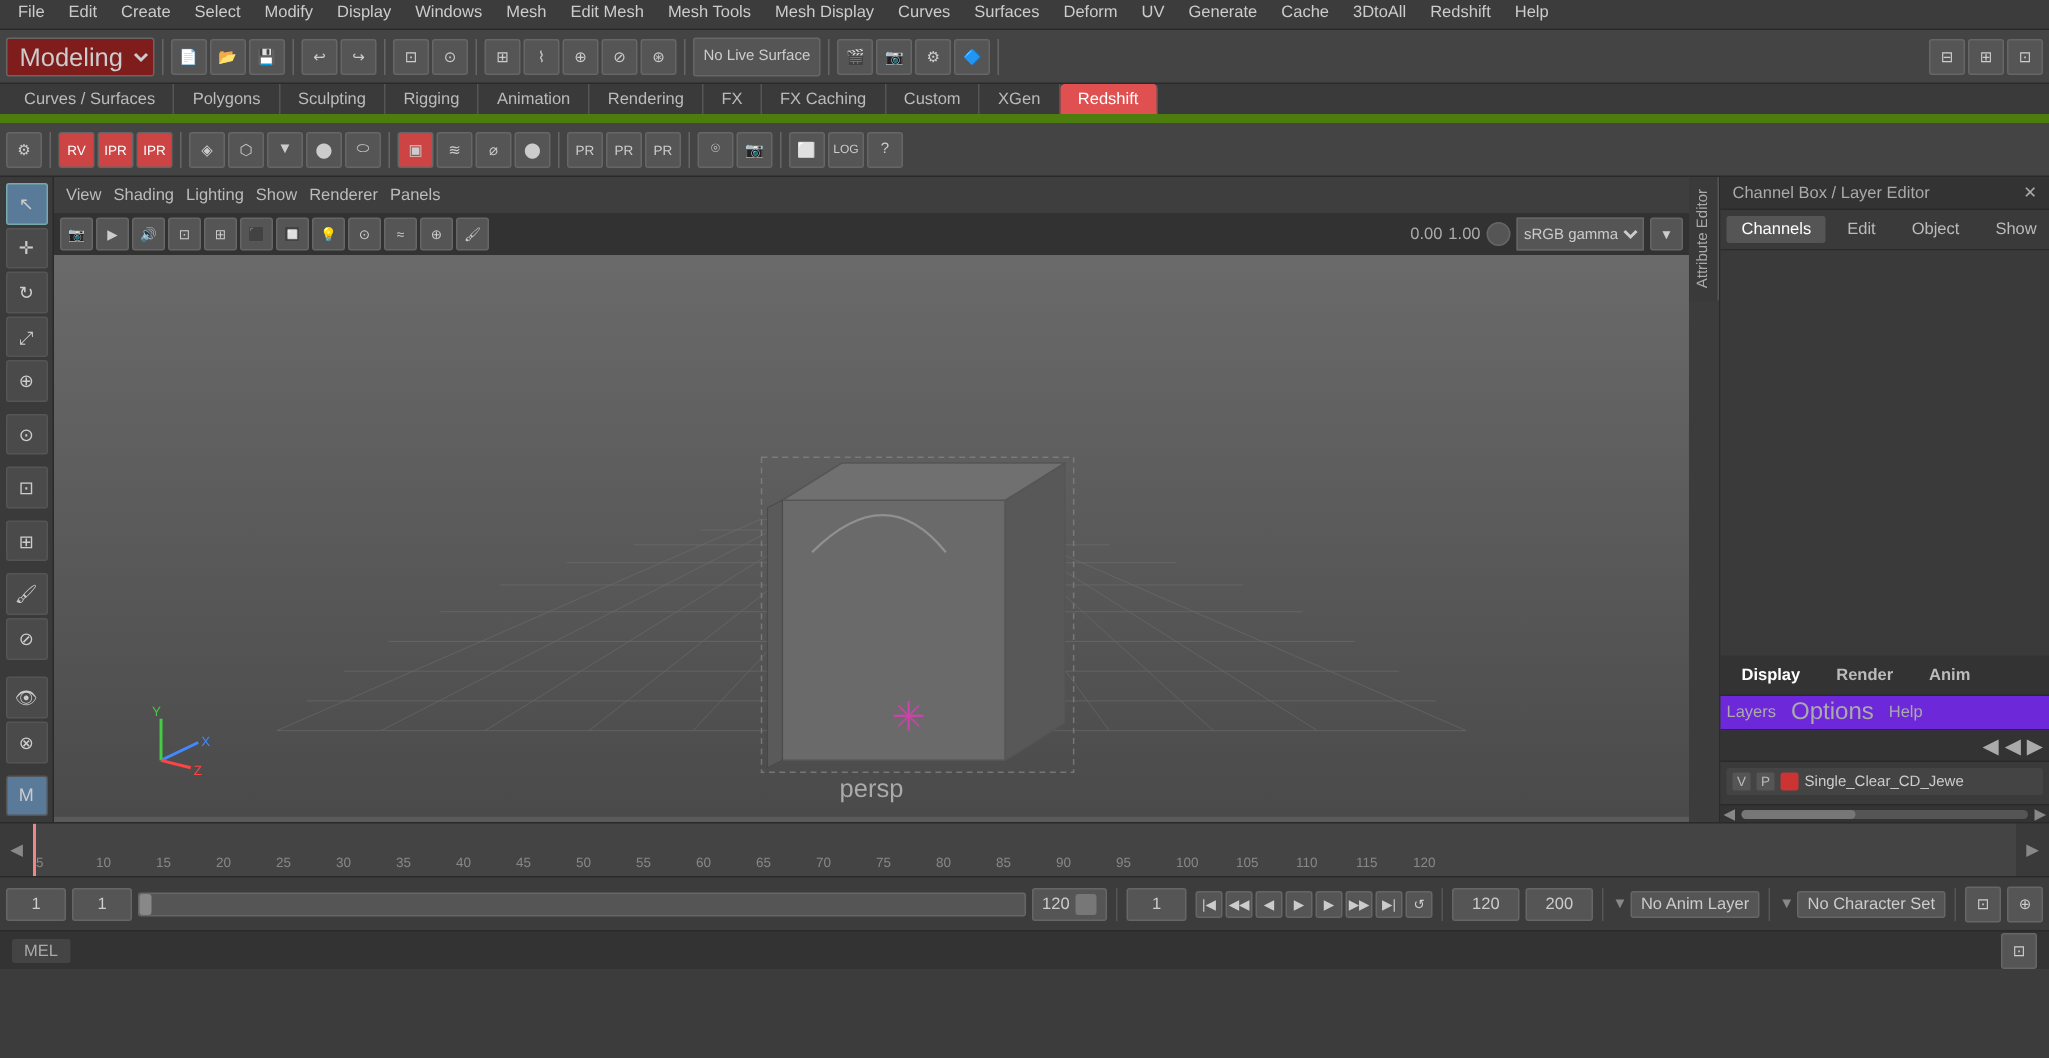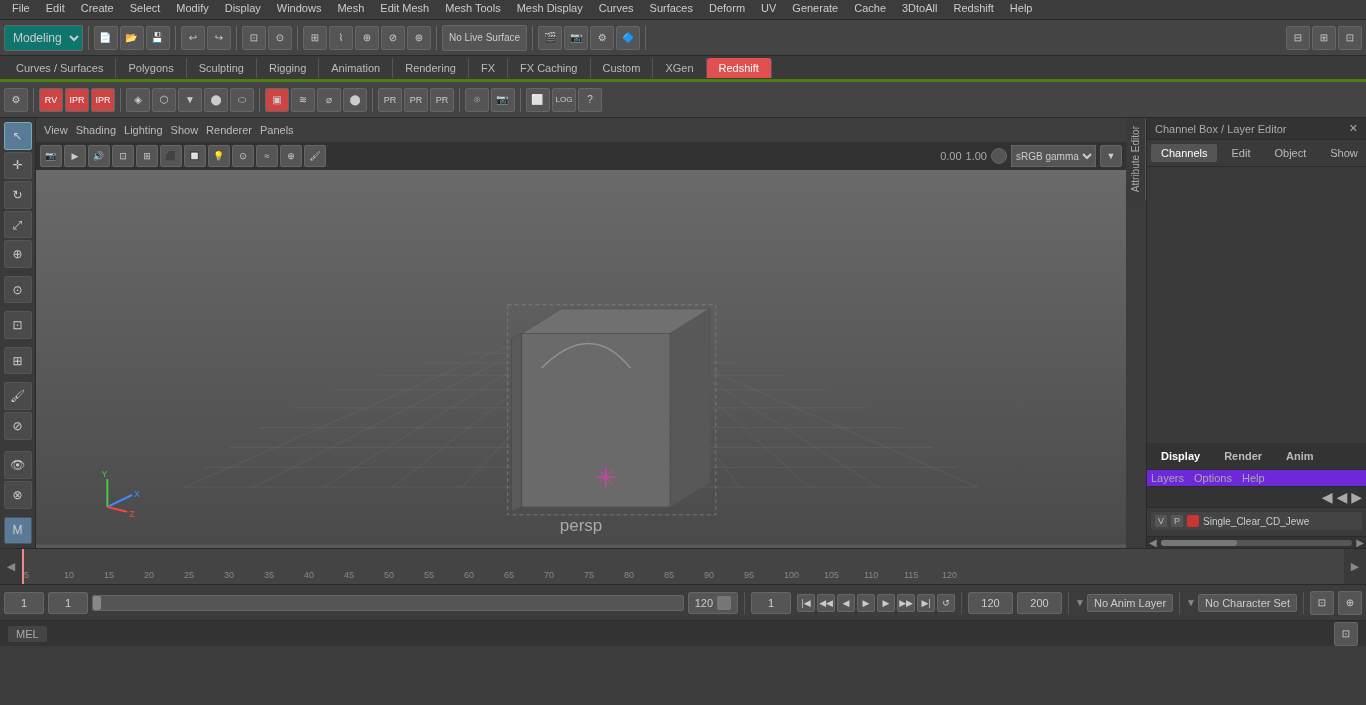--- a/index.html
+++ b/index.html
@@ -45,25 +45,25 @@
       color: #ccc;
       padding: 2px 6px;
       font-size: 10px;
       cursor: pointer;
       height: 26px;
       display: flex;
       align-items: center;
       border-radius: 2px;
     }
     .tb-dropdown {
-      background: #0f766e;
+      background: #7f1d1d;
       border: 1px solid #666;
       color: #ccc;
       padding: 2px 4px;
-      font-size: 12px;
+      font-size: 17px;
       height: 26px;
       border-radius: 2px;
     }
     .tb-sep {
       width: 1px;
       background: #666;
       height: 24px;
       margin: 0 3px;
     }
     .tb-icon {
@@ -80,21 +80,21 @@
       color: #ccc;
     }
 
     
     #tabs-row {
       background: #3a3a3a;
       height: 26px;
       display: flex;
       align-items: center;
       padding: 0 4px;
-      border-bottom: 3px solid #4d7c0f;
+      border-bottom: 6px solid #4d7c0f;
     }
     .tab-item {
       padding: 4px 12px;
       font-size: 11px;
       cursor: pointer;
       color: #bbb;
       border-right: 1px solid #555;
     }
     .tab-item.active {
       background: #e05050;
@@ -663,21 +663,21 @@
     </div>
     <div id="channel-box-area"></div>
 
     <div id="layer-tabs">
       <div class="layer-tab active">Display</div>
       <div class="layer-tab">Render</div>
       <div class="layer-tab">Anim</div>
     </div>
     <div style="display:flex; align-items:center; padding:2px 4px; gap:2px; background:#6d28d9; border-bottom:1px solid #2a2a2a;">
       <span style="font-size:11px; color:#aaa; cursor:pointer;">Layers</span>
-      <span style="font-size:11px; color:#aaa; cursor:pointer; margin-left:8px;">Options</span>
+      <span style="font-size:16px; color:#aaa; cursor:pointer; margin-left:8px;">Options</span>
       <span style="font-size:11px; color:#aaa; cursor:pointer; margin-left:8px;">Help</span>
     </div>
     <div style="display:flex; align-items:center; justify-content:flex-end; padding:2px 4px; background:#333; border-bottom:1px solid #2a2a2a; gap:4px;">
       <span style="font-size:14px; color:#aaa; cursor:pointer;">◀</span>
       <span style="font-size:14px; color:#aaa; cursor:pointer;">◀</span>
       <span style="font-size:14px; color:#aaa; cursor:pointer;">▶</span>
     </div>
     <div id="layer-area">
       <div class="layer-item">
         <span class="layer-v-btn">V</span>

